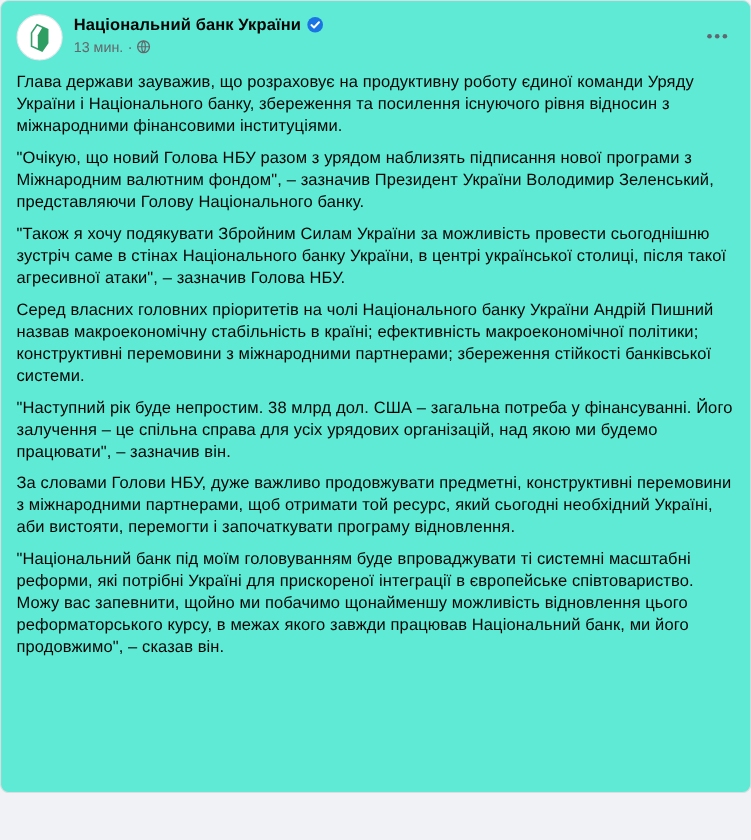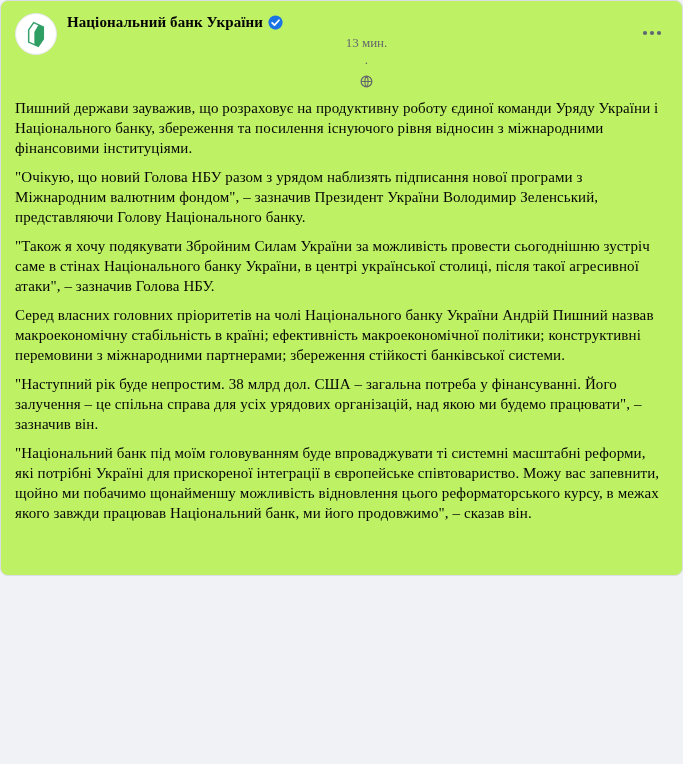--- a/index.html
+++ b/index.html
@@ -2,26 +2,25 @@
 <html><head>
 <meta charset="utf-8">
 <style>
   * { margin: 0; padding: 0; box-sizing: border-box; }
   html, body {
     background: #f0f2f5;
     font-family: "Liberation Sans", "DejaVu Sans", sans-serif;
   }
   .post-card {
     width: 683px;
-    height: 576px;
-    background: #bef264;
+    height: 721px;
+    background: #5eead4;
     border: 1px solid #dadde1;
     border-radius: 8px;
     overflow: hidden;
-    font-family: Liberation Serif, serif;
   }
   
   .post-header {
     display: flex;
     align-items: flex-start;
     padding: 12px 16px 6px 14px;
     position: relative;
   }
   .avatar {
     width: 42px;
@@ -46,21 +45,20 @@
     letter-spacing: .1px;
   }
   .verified { display: inline-flex; flex: 0 0 auto; }
   .meta-row {
     display: flex;
     align-items: center;
     gap: 4px;
     margin-top: 4px;
     font-size: 13px;
     color: #65676b;
-    flex-direction: column;
   }
   .meta-row .timestamp { cursor: pointer; }
   .menu-btn {
     position: absolute;
     top: 18px;
     right: 14px;
     width: 32px;
     height: 28px;
     border: none;
     background: transparent;
@@ -127,21 +125,22 @@
           <circle cx="3" cy="3" r="2.1" fill="#606770"></circle>
           <circle cx="10" cy="3" r="2.1" fill="#606770"></circle>
           <circle cx="17" cy="3" r="2.1" fill="#606770"></circle>
         </svg>
       </span>
     </button>
 
   </div>
 
   <div class="post-body">
-    <p>Пишний держави зауважив, що розраховує на продуктивну роботу єдиної команди Уряду України і Національного банку, збереження та посилення існуючого рівня відносин з міжнародними фінансовими інституціями.</p>
+    <p>Глава держави зауважив, що розраховує на продуктивну роботу єдиної команди Уряду України і Національного банку, збереження та посилення існуючого рівня відносин з міжнародними фінансовими інституціями.</p>
     <p>"Очікую, що новий Голова НБУ разом з урядом наблизять підписання нової програми з Міжнародним валютним фондом", – зазначив Президент України Володимир Зеленський, представляючи Голову Національного банку.</p>
     <p>"Також я хочу подякувати Збройним Силам України за можливість провести сьогоднішню зустріч саме в стінах Національного банку України, в центрі української столиці, після такої агресивної атаки", – зазначив Голова НБУ.</p>
     <p>Серед власних головних пріоритетів на чолі Національного банку України Андрій Пишний назвав макроекономічну стабільність в країні; ефективність макроекономічної політики; конструктивні перемовини з міжнародними партнерами; збереження стійкості банківської системи.</p>
     <p>"Наступний рік буде непростим. 38 млрд дол. США – загальна потреба у фінансуванні. Його залучення – це спільна справа для усіх урядових організацій, над якою ми будемо працювати", – зазначив він.</p>
+    <p>За словами Голови НБУ, дуже важливо продовжувати предметні, конструктивні перемовини з міжнародними партнерами, щоб отримати той ресурс, який сьогодні необхідний Україні, аби вистояти, перемогти і започаткувати програму відновлення.</p>
     <p>"Національний банк під моїм головуванням буде впроваджувати ті системні масштабні реформи, які потрібні Україні для прискореної інтеграції в європейське співтовариство. Можу вас запевнити, щойно ми побачимо щонайменшу можливість відновлення цього реформаторського курсу, в межах якого завжди працював Національний банк, ми його продовжимо", – сказав він.</p>
   </div>
 
 </div>
 
 </body></html>

